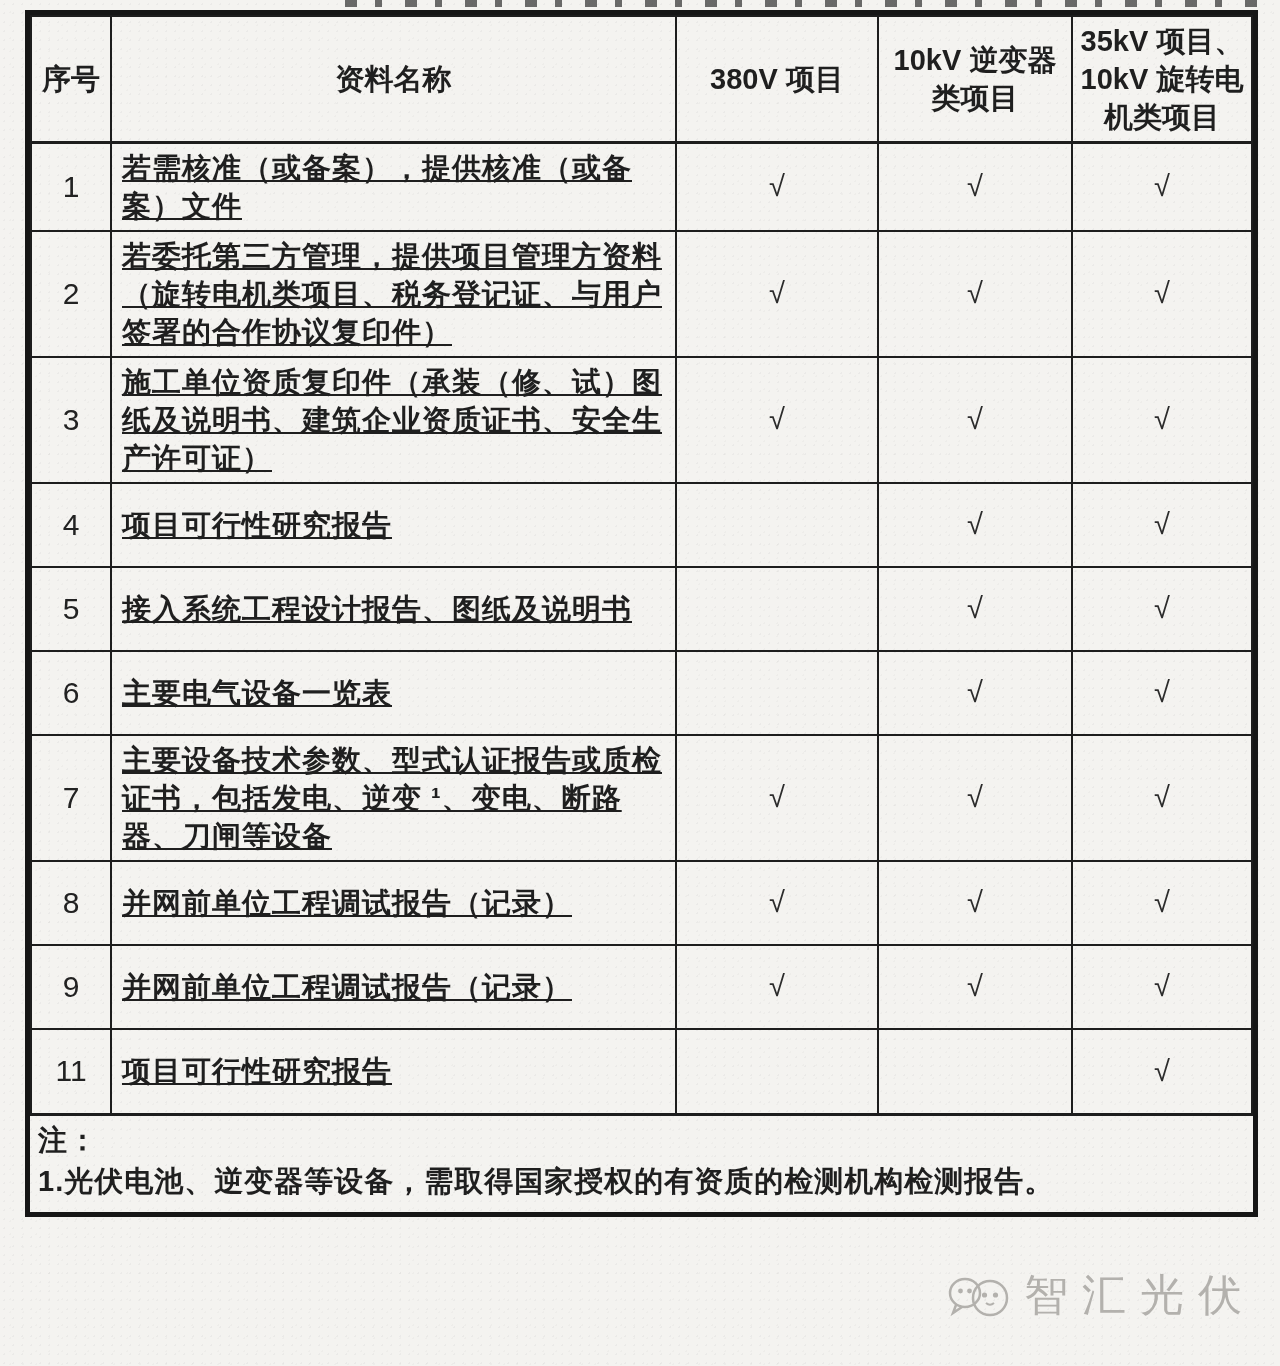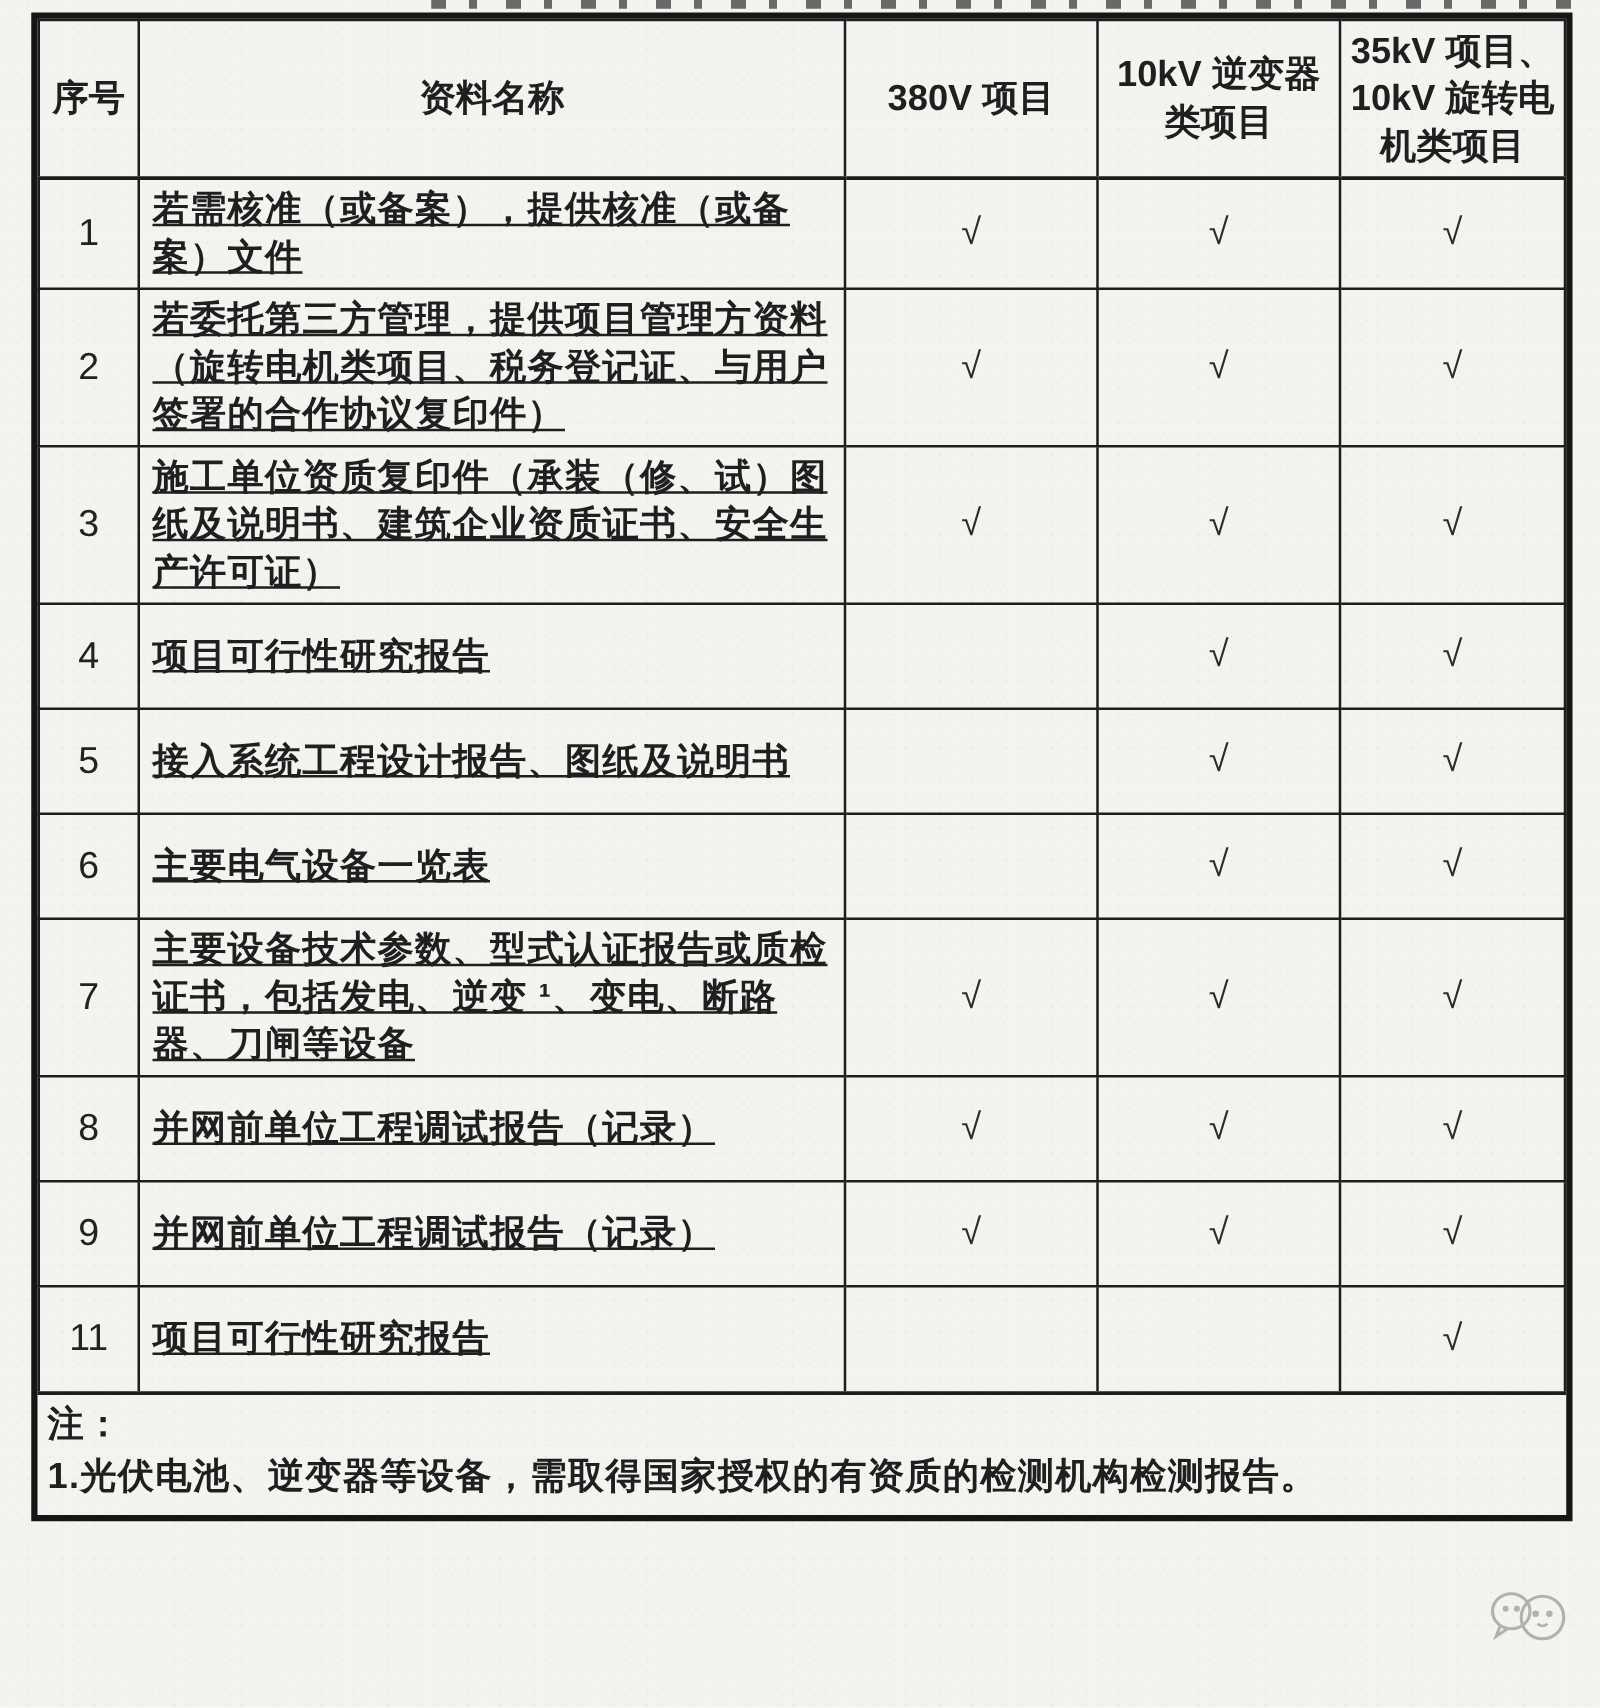--- a/index.html
+++ b/index.html
@@ -196,15 +196,16 @@
     <svg width="66" height="52" viewBox="0 0 66 52" fill="none" xmlns="http://www.w3.org/2000/svg">
       <ellipse cx="19" cy="23" rx="15" ry="14" stroke="#b3b1ad" stroke-width="2.5"></ellipse>
       <path d="M10 35 L7 43 L16 37" stroke="#b3b1ad" stroke-width="2.5" fill="none"></path>
       <circle cx="14.5" cy="21" r="2.4" fill="#b3b1ad"></circle>
       <circle cx="23.5" cy="21" r="2.4" fill="#b3b1ad"></circle>
       <circle cx="44" cy="28" r="17" stroke="#b3b1ad" stroke-width="2.5"></circle>
       <circle cx="38.5" cy="25" r="2.6" fill="#b3b1ad"></circle>
       <circle cx="49.5" cy="25" r="2.6" fill="#b3b1ad"></circle>
       <path d="M40 33 q4 3.5 8 0" stroke="#b3b1ad" stroke-width="2" fill="none"></path>
     </svg>
+    <span>智汇光伏</span>
   </div>
 
 </div>
 
 </body></html>

